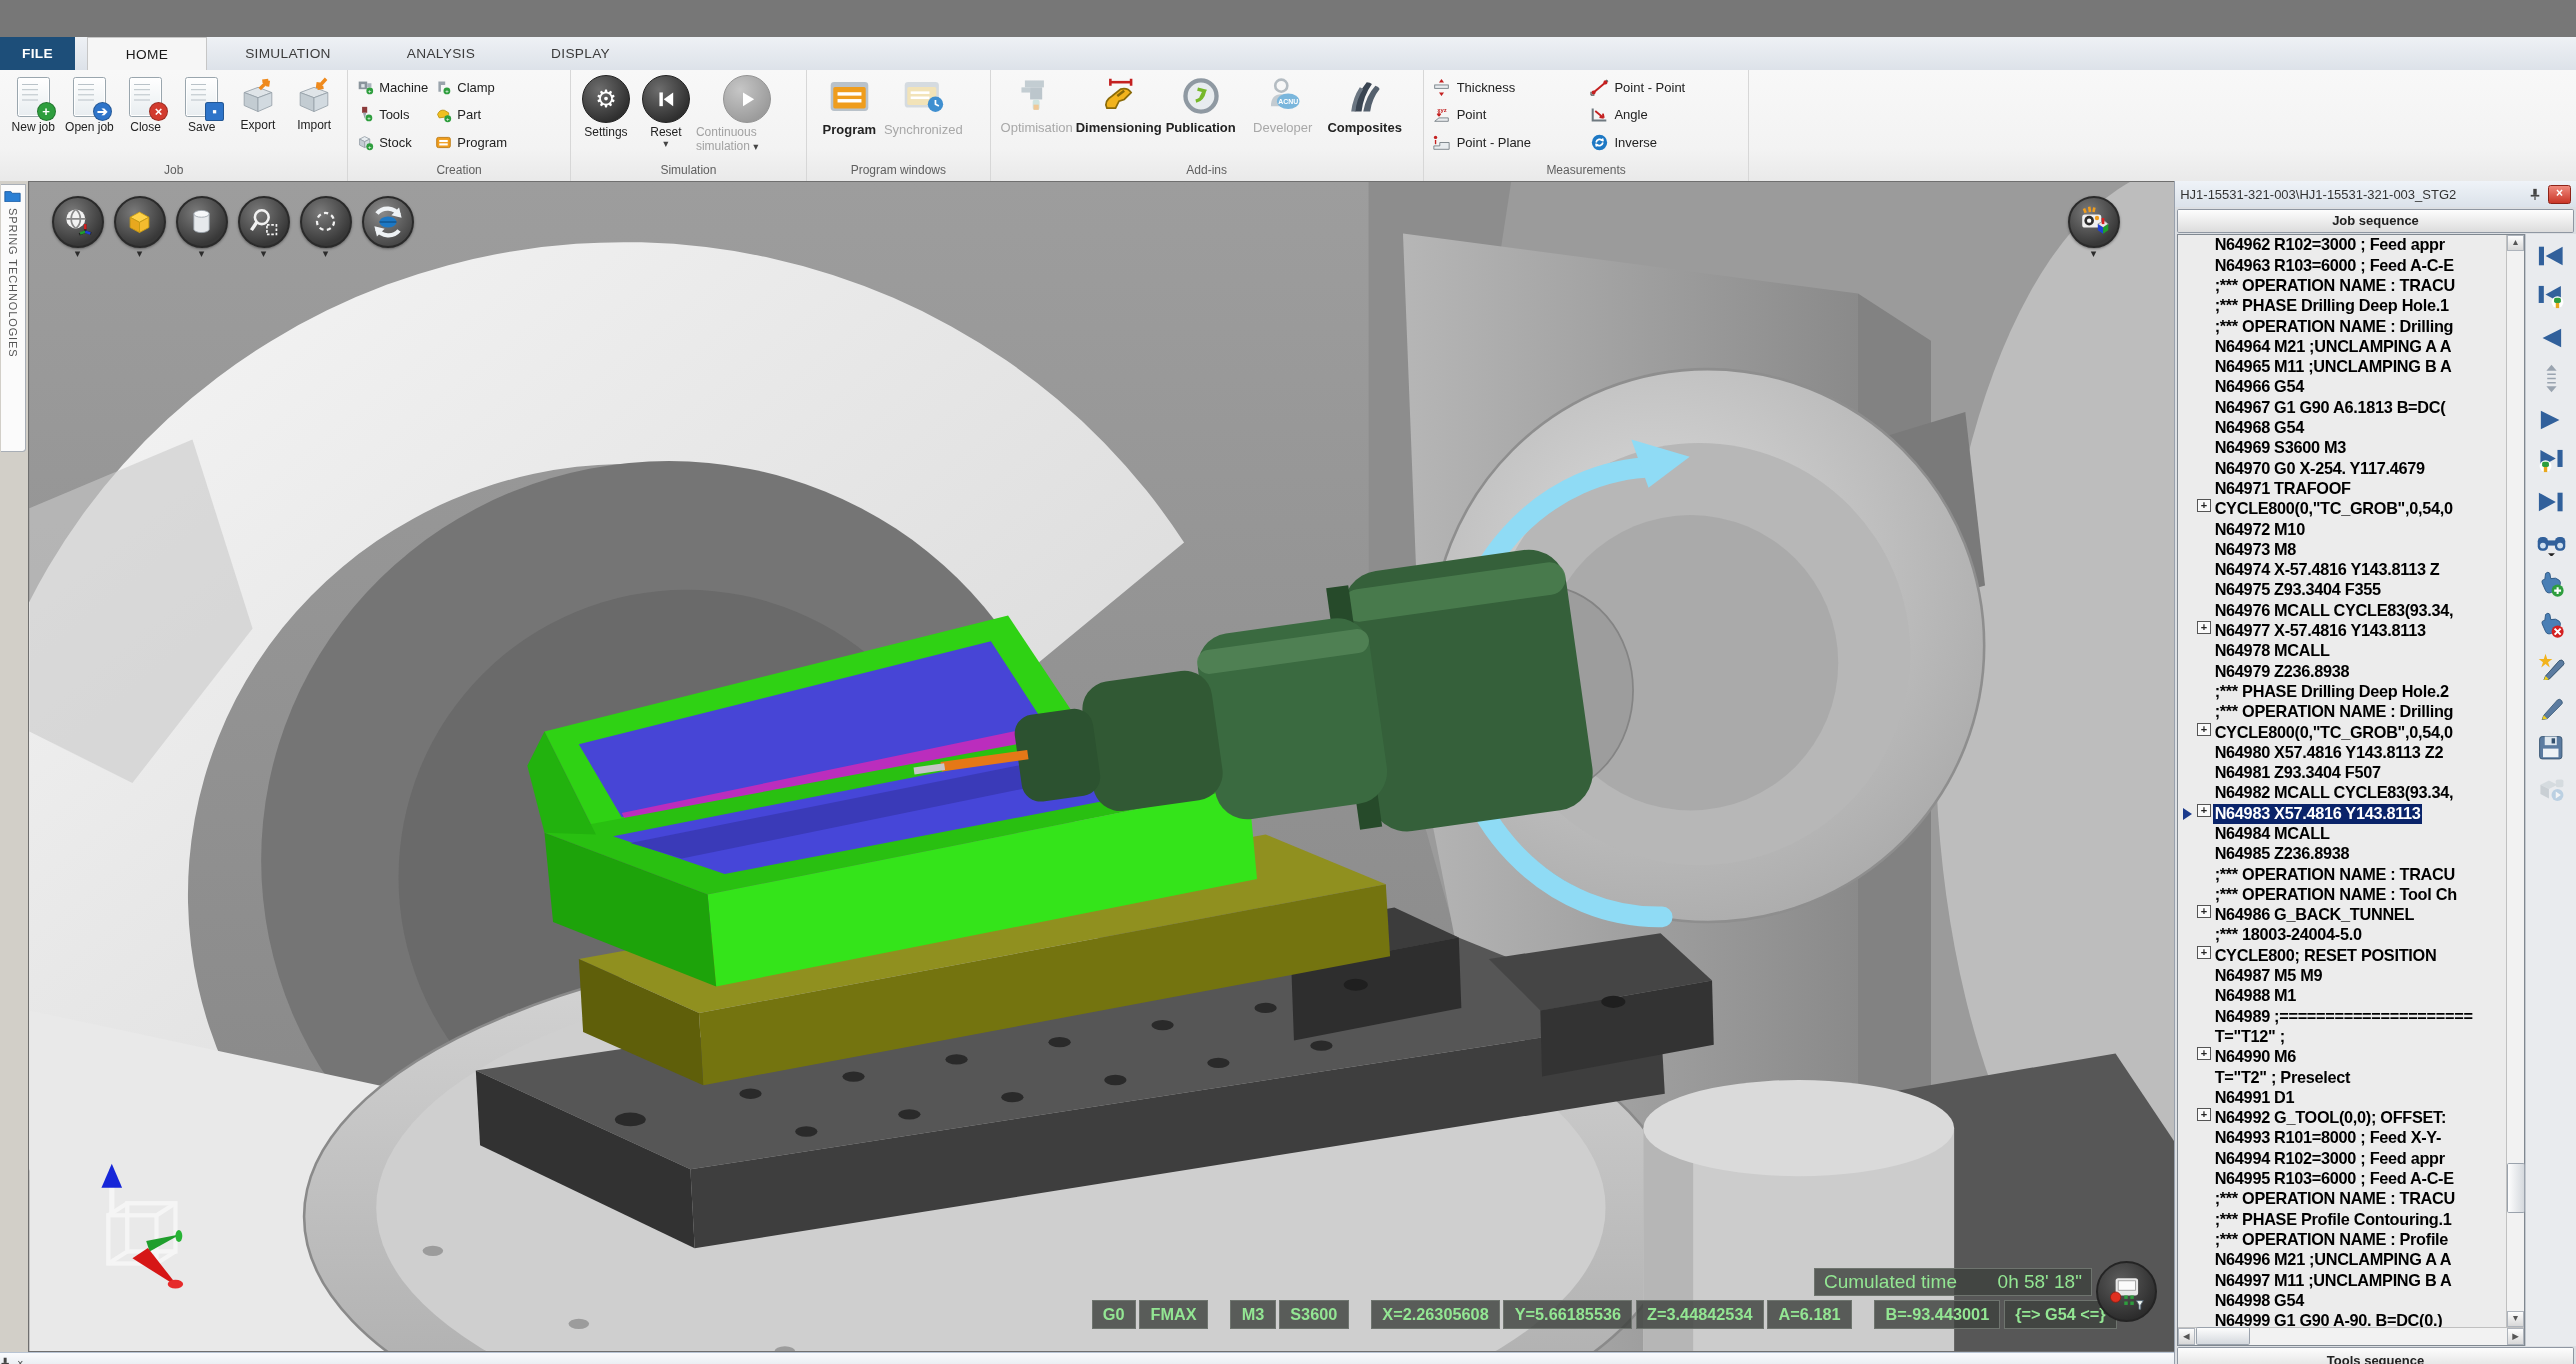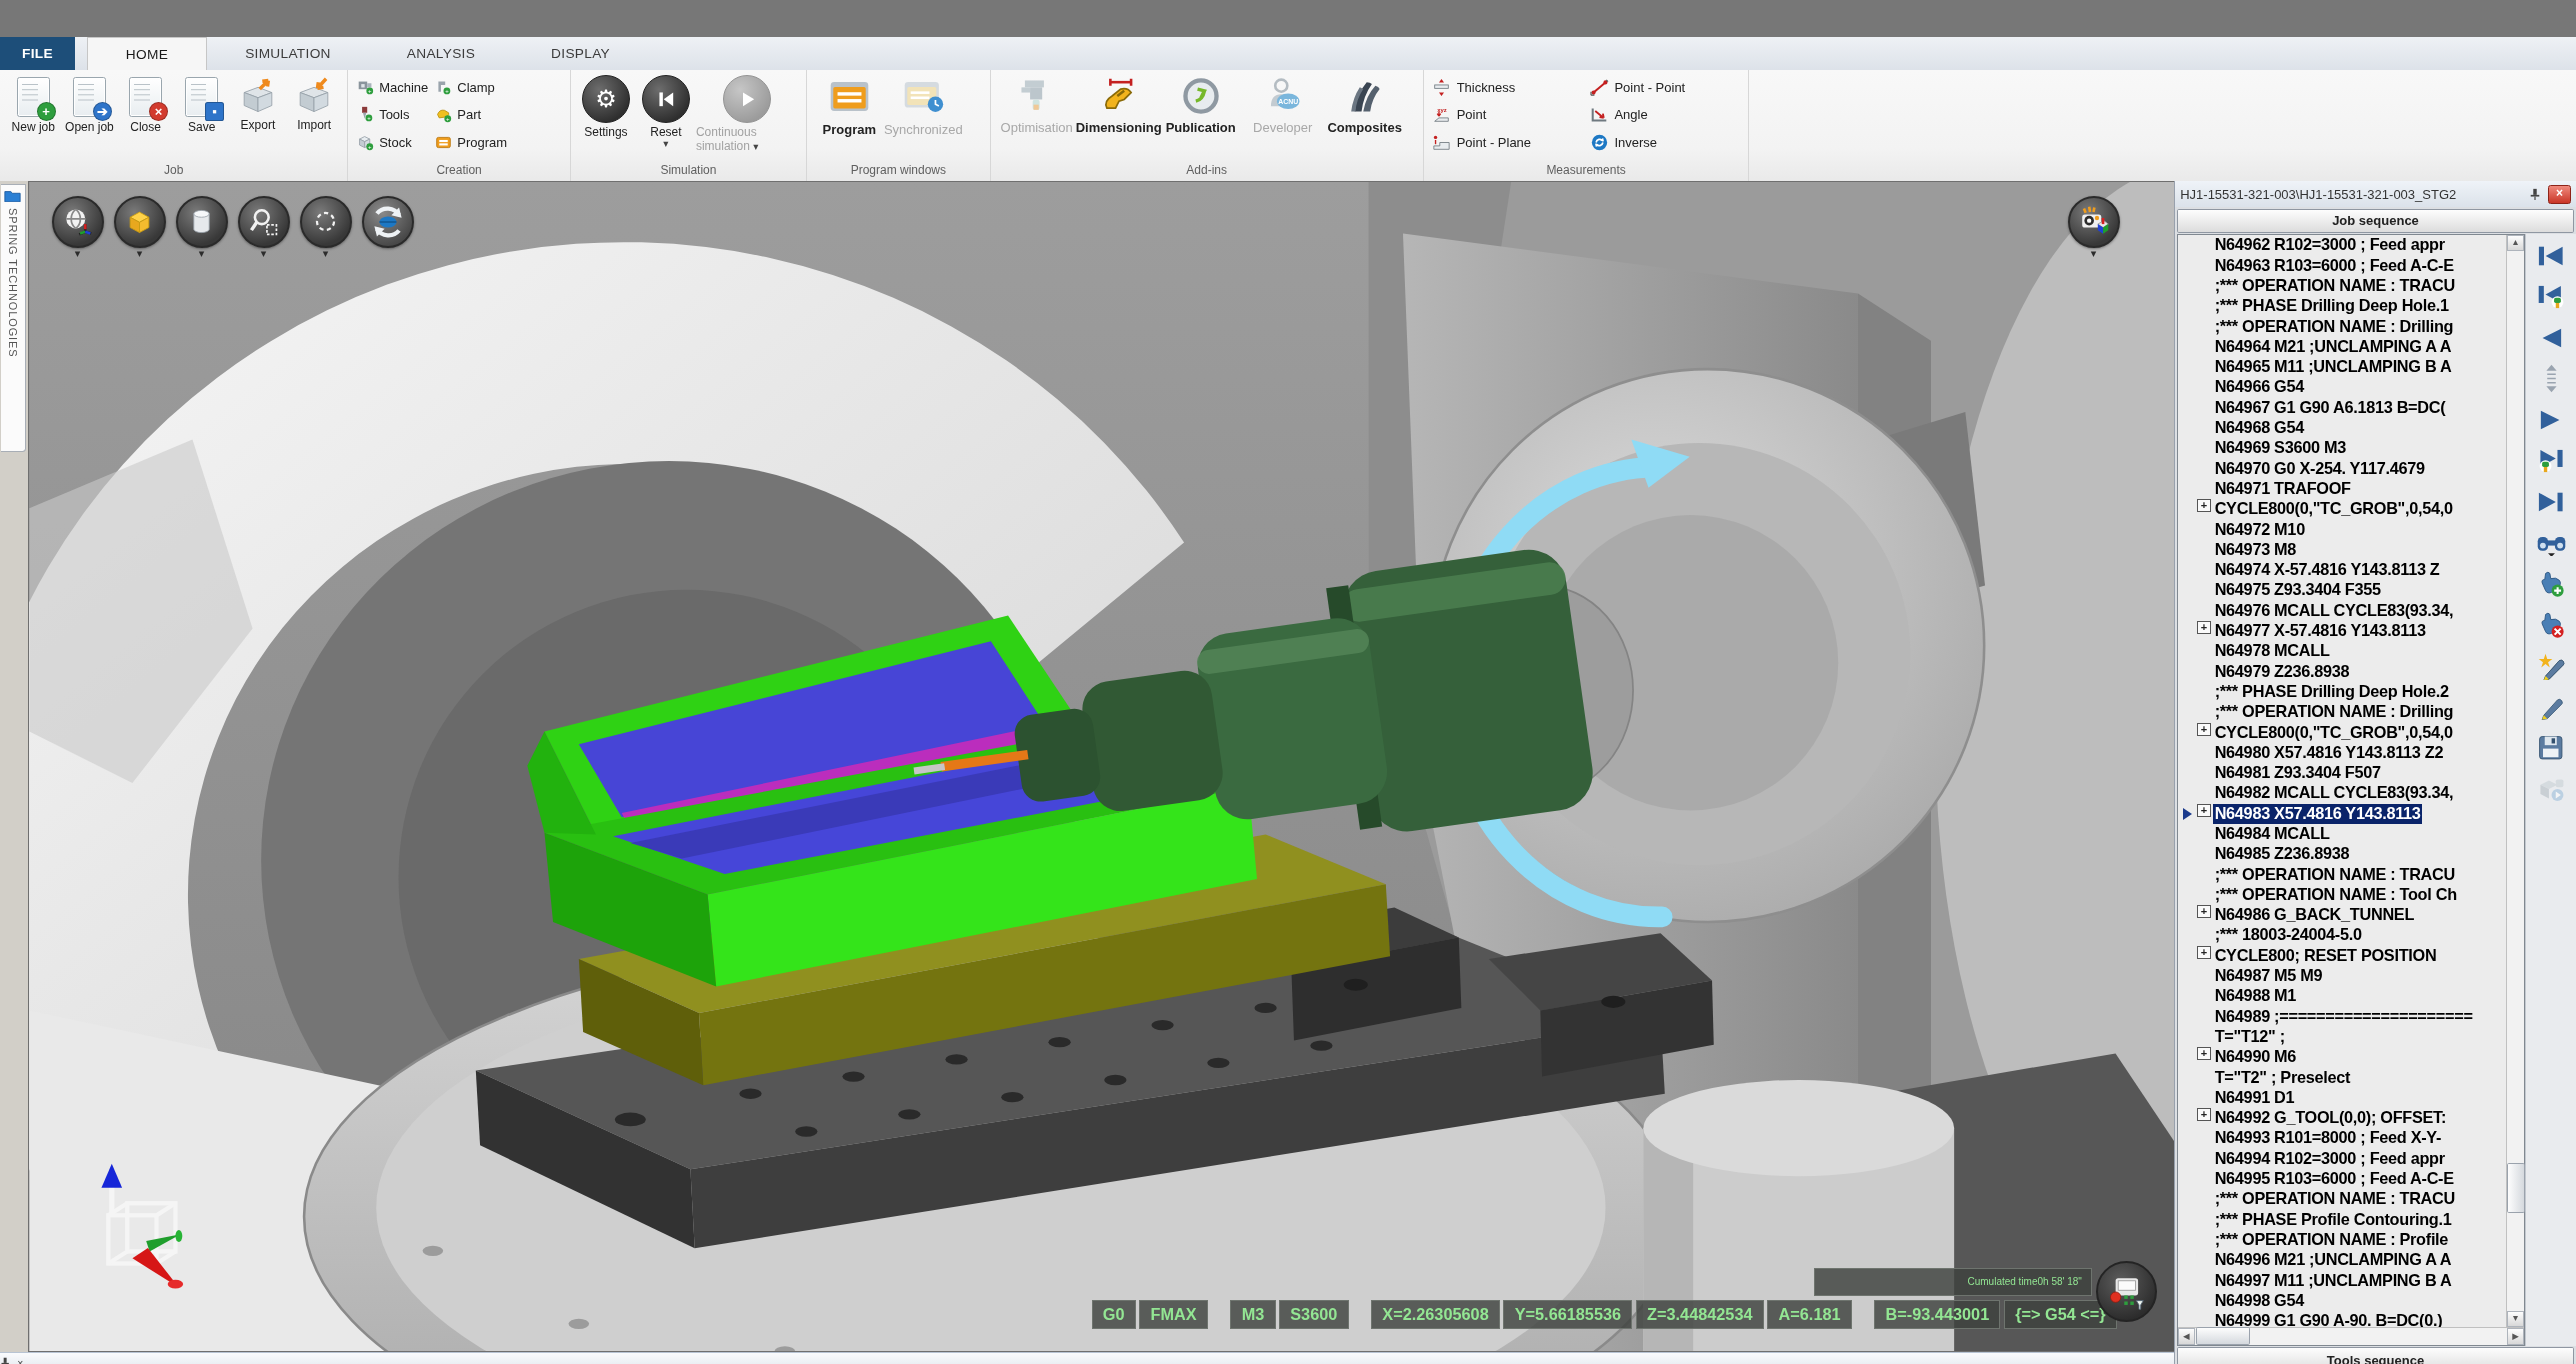--- a/index.html
+++ b/index.html
@@ -47,21 +47,21 @@
   
   .viewport{position:absolute;left:27.5px;top:144px;width:2147px;height:1171px;background:#8f8f8f;border:0.9px solid #6f6f6f;box-sizing:border-box;overflow:hidden;}
   .vp-tools{position:absolute;left:24px;top:13.7px;display:flex;gap:12px;z-index:5;}
   .vptool{display:flex;flex-direction:column;align-items:center;width:50px;}
   .vpcirc{width:48px;height:48px;border-radius:50%;background:radial-gradient(circle at 38% 30%,#7a7a7a,#383838 72%);border:2.6px solid #2a2a2a;box-shadow:0 0.9px 2.6px rgba(0,0,0,.4);display:flex;align-items:center;justify-content:center;}
   .vptool .caret{color:#2c2c2c;margin-top:1.7px;font-size:11px;}
   .vp-camera{position:absolute;right:55px;top:13.7px;z-index:5;}
   .statusrow{position:absolute;left:1063px;bottom:22px;display:flex;gap:3.4px;z-index:6;align-items:center;}
   .seg{background:rgba(62,66,62,.82);border:0.9px solid #6e746e;color:#93e693;font-weight:bold;font-size:16.3px;line-height:27.5px;padding:0 10.3px;white-space:nowrap;}
   .seg.sp{margin-left:19px;}
-  .cumbox{position:absolute;right:82px;bottom:55px;width:258px;background:rgba(62,66,62,.82);border:0.9px solid #6e746e;color:#93e693;font-size:10px;line-height:26px;display:flex;justify-content:flex-end;padding:0 8.6px;z-index:6;}
+  .cumbox{position:absolute;right:82px;bottom:55px;width:258px;background:rgba(62,66,62,.82);border:0.9px solid #6e746e;color:#93e693;font-size:19px;line-height:26px;display:flex;justify-content:space-between;padding:0 8.6px;z-index:6;}
   .pendant{position:absolute;right:17px;bottom:29px;width:57px;height:57px;border-radius:50%;background:radial-gradient(circle at 40% 32%,#5c5c5c,#2c2c2c 75%);border:2.6px solid #242424;z-index:6;display:flex;align-items:center;justify-content:center;}
   .triad{position:absolute;left:50px;bottom:60px;z-index:5;}
 
   
   .panel{position:absolute;left:2174px;top:144px;width:402px;height:1194px;background:#dcdfe3;border-left:0.9px solid #98a0ac;box-sizing:border-box;display:flex;flex-direction:column;}
   .ptitle{height:26px;display:flex;align-items:center;padding:0 5.2px;font-size:13px;color:#333;background:linear-gradient(#eff3f8,#dbe2ea);}
   .ptitle .ttxt{flex:1;white-space:nowrap;overflow:hidden;}
   .pinbtn{width:19px;height:19px;display:flex;align-items:center;justify-content:center;}
   .closebtn{width:20.6px;height:17px;background:linear-gradient(#f08a7e,#c93527);border:0.9px solid #8d2318;border-radius:2.6px;color:#fff;font-size:12px;font-weight:bold;line-height:15.5px;text-align:center;margin-left:3.4px;}
   .pheader{height:22px;margin:1.7px 1.7px 0 1.7px;background:linear-gradient(#fdfdfd,#dcdcdc);border:0.9px solid #8f97a2;border-radius:1.7px;font-size:13px;font-weight:bold;color:#222;display:flex;align-items:center;justify-content:center;}

